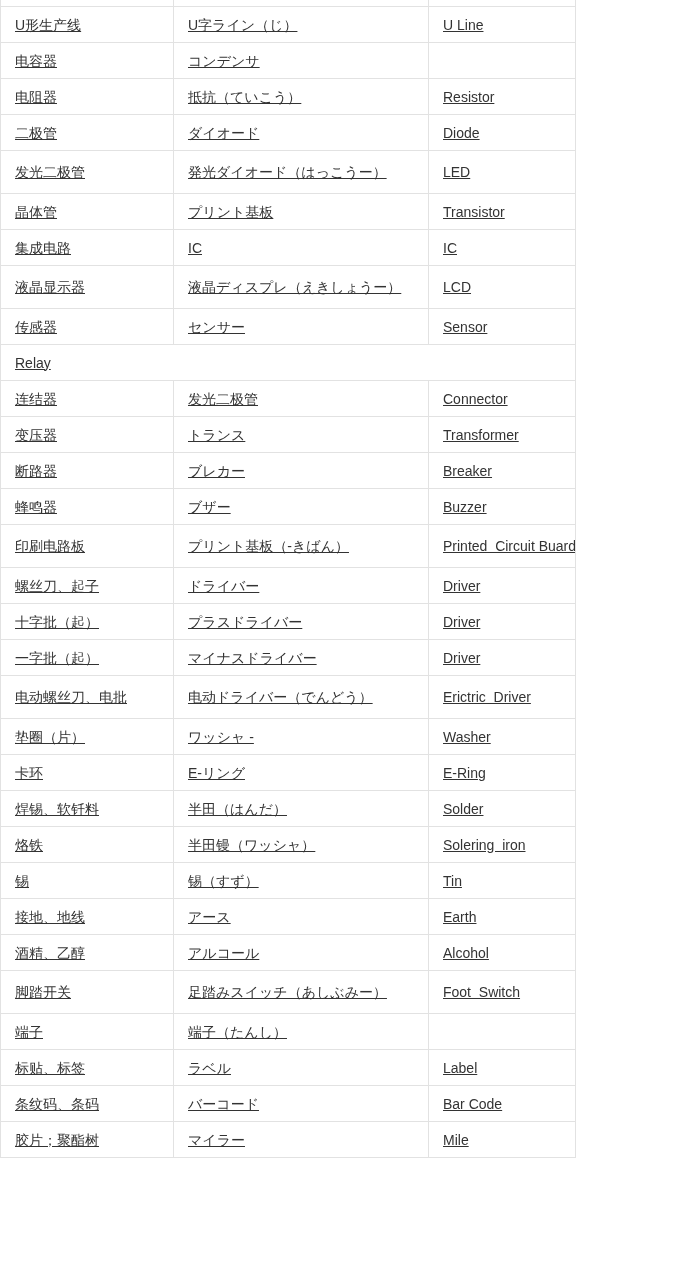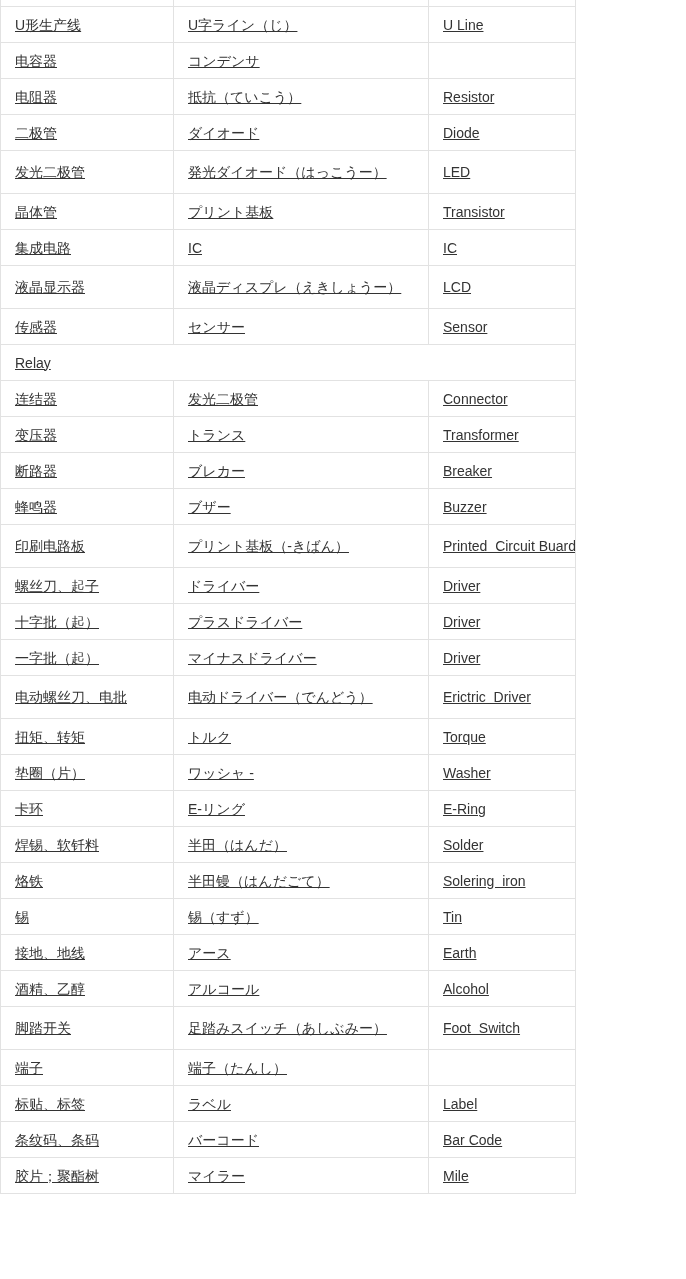--- a/index.html
+++ b/index.html
@@ -171,25 +171,20 @@
     <div class="cell cell-jp">マイナスドライバー</div>
     <div class="cell cell-en">Driver</div>
   </div>
 
   <div class="row tall">
     <div class="cell cell-cn">电动螺丝刀、电批</div>
     <div class="cell cell-jp">电动ドライバー（でんどう）</div>
     <div class="cell cell-en">Erictric  Driver</div>
   </div>
 
-  <div class="row">
-    <div class="cell cell-cn">扭矩、转矩</div>
-    <div class="cell cell-jp">トルク</div>
-    <div class="cell cell-en">Torque</div>
-  </div>
 
 
   <div class="row">
     <div class="cell cell-cn">垫圈（片）</div>
     <div class="cell cell-jp">ワッシャ -</div>
     <div class="cell cell-en">Washer</div>
   </div>
 
   <div class="row">
     <div class="cell cell-cn">卡环</div>
@@ -198,21 +193,21 @@
   </div>
 
   <div class="row">
     <div class="cell cell-cn">焊锡、软钎料</div>
     <div class="cell cell-jp">半田（はんだ）</div>
     <div class="cell cell-en">Solder</div>
   </div>
 
   <div class="row">
     <div class="cell cell-cn">烙铁</div>
-    <div class="cell cell-jp">半田镘（はんだごて）</div>
+    <div class="cell cell-jp">半田镘（ワッシャ）</div>
     <div class="cell cell-en">Solering  iron</div>
   </div>
 
   <div class="row">
     <div class="cell cell-cn">锡</div>
     <div class="cell cell-jp">锡（すず）</div>
     <div class="cell cell-en">Tin</div>
   </div>
 
   <div class="row">

